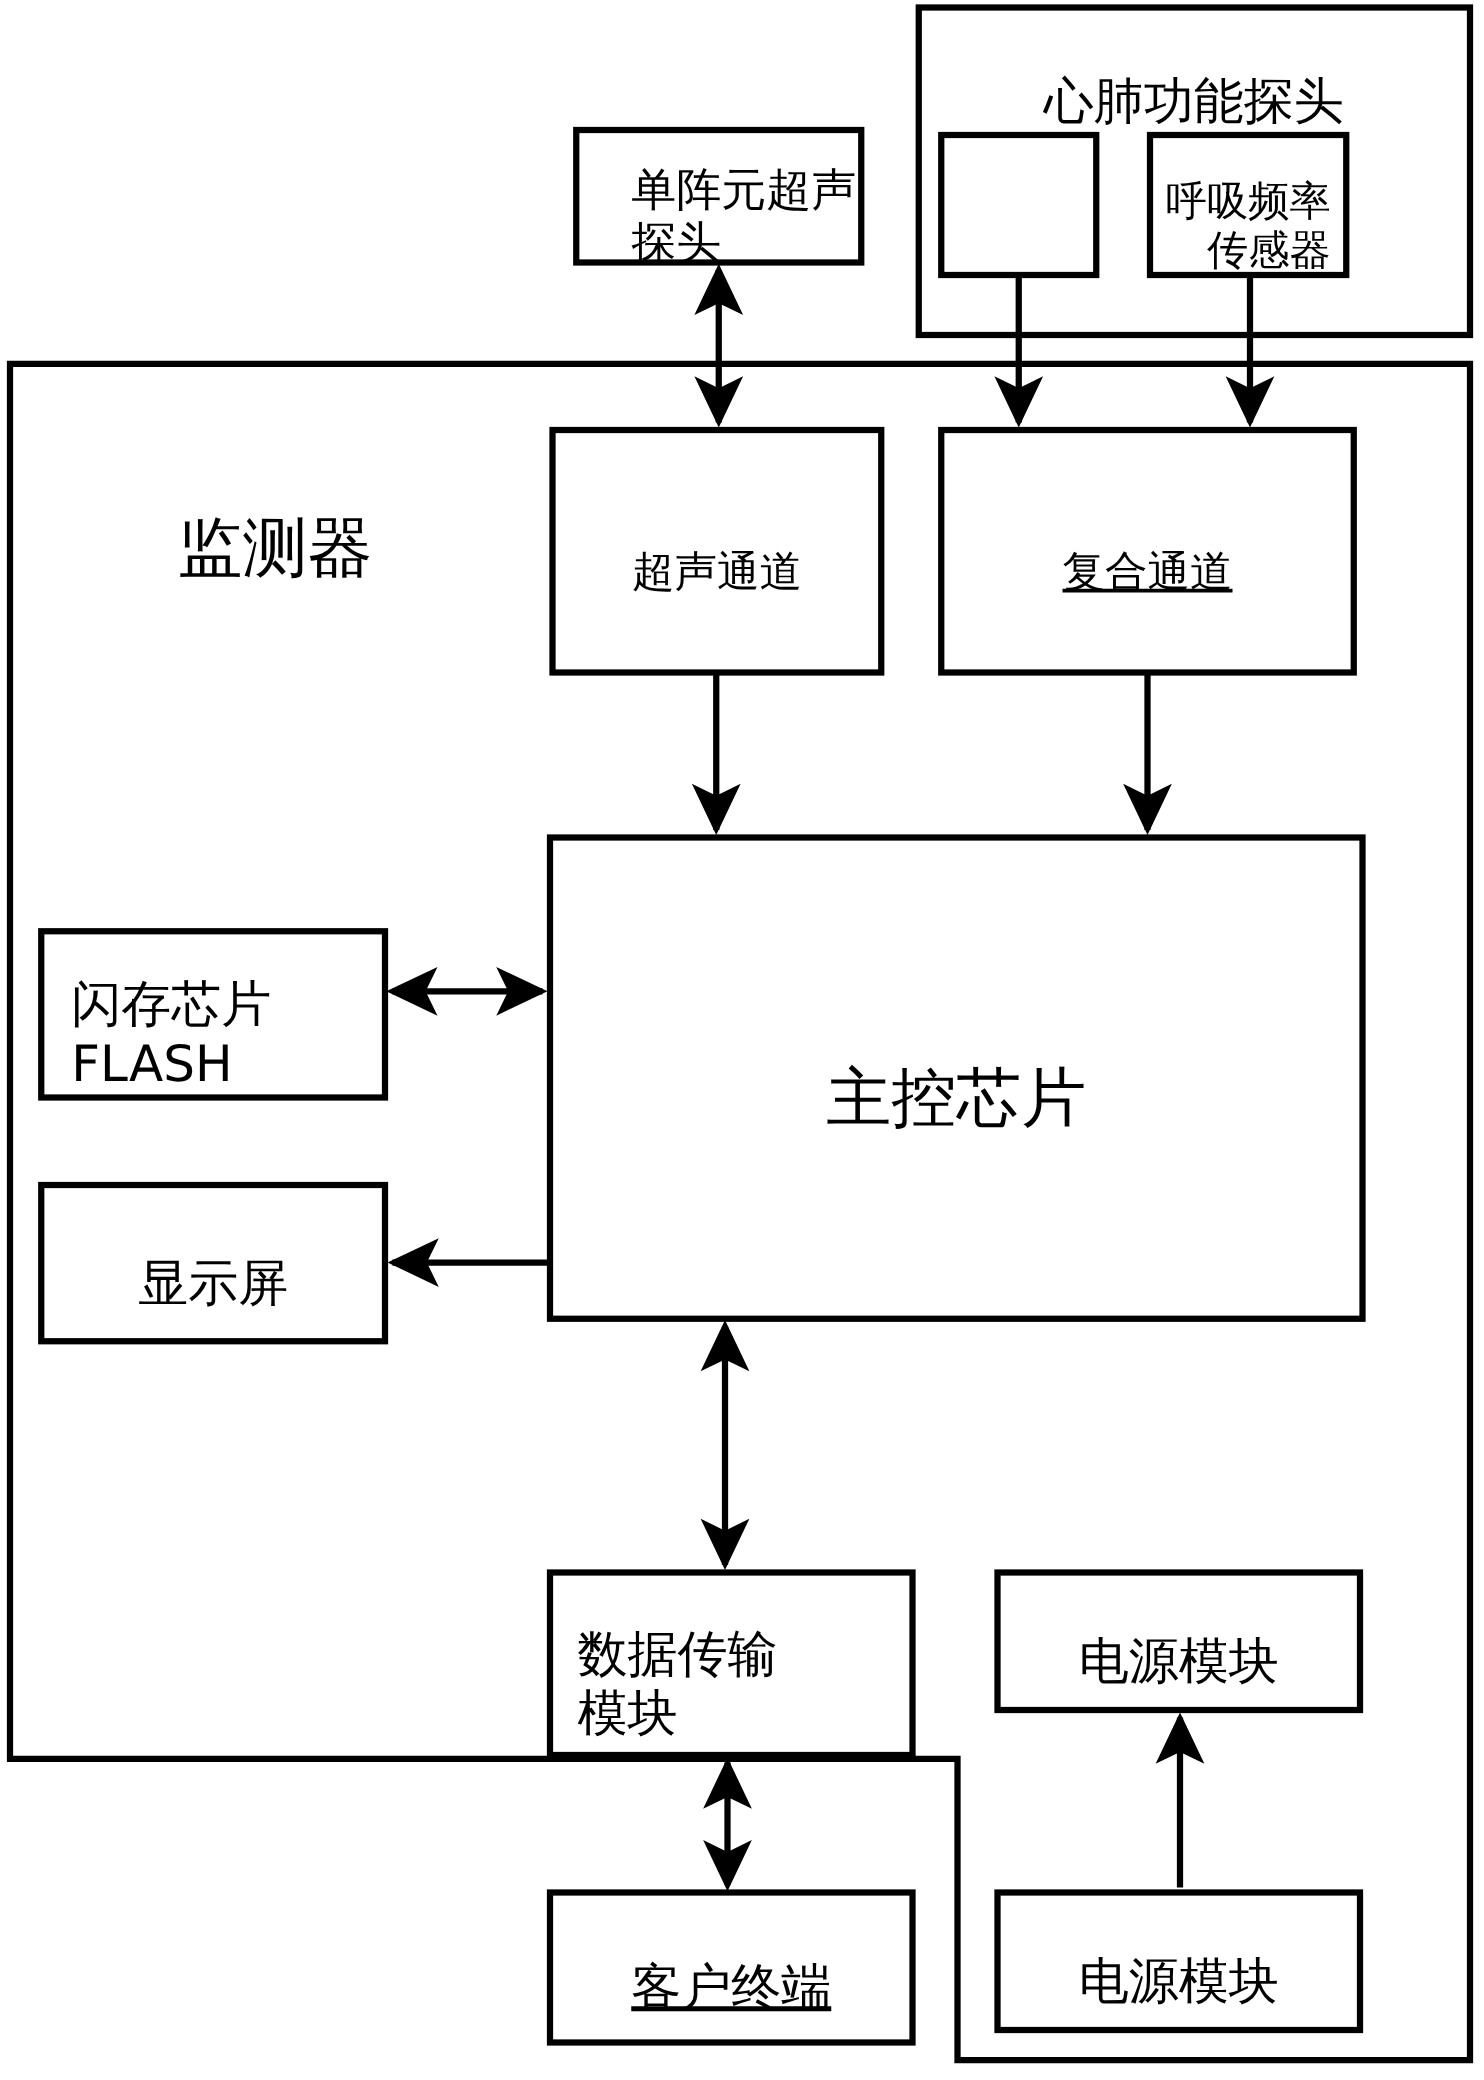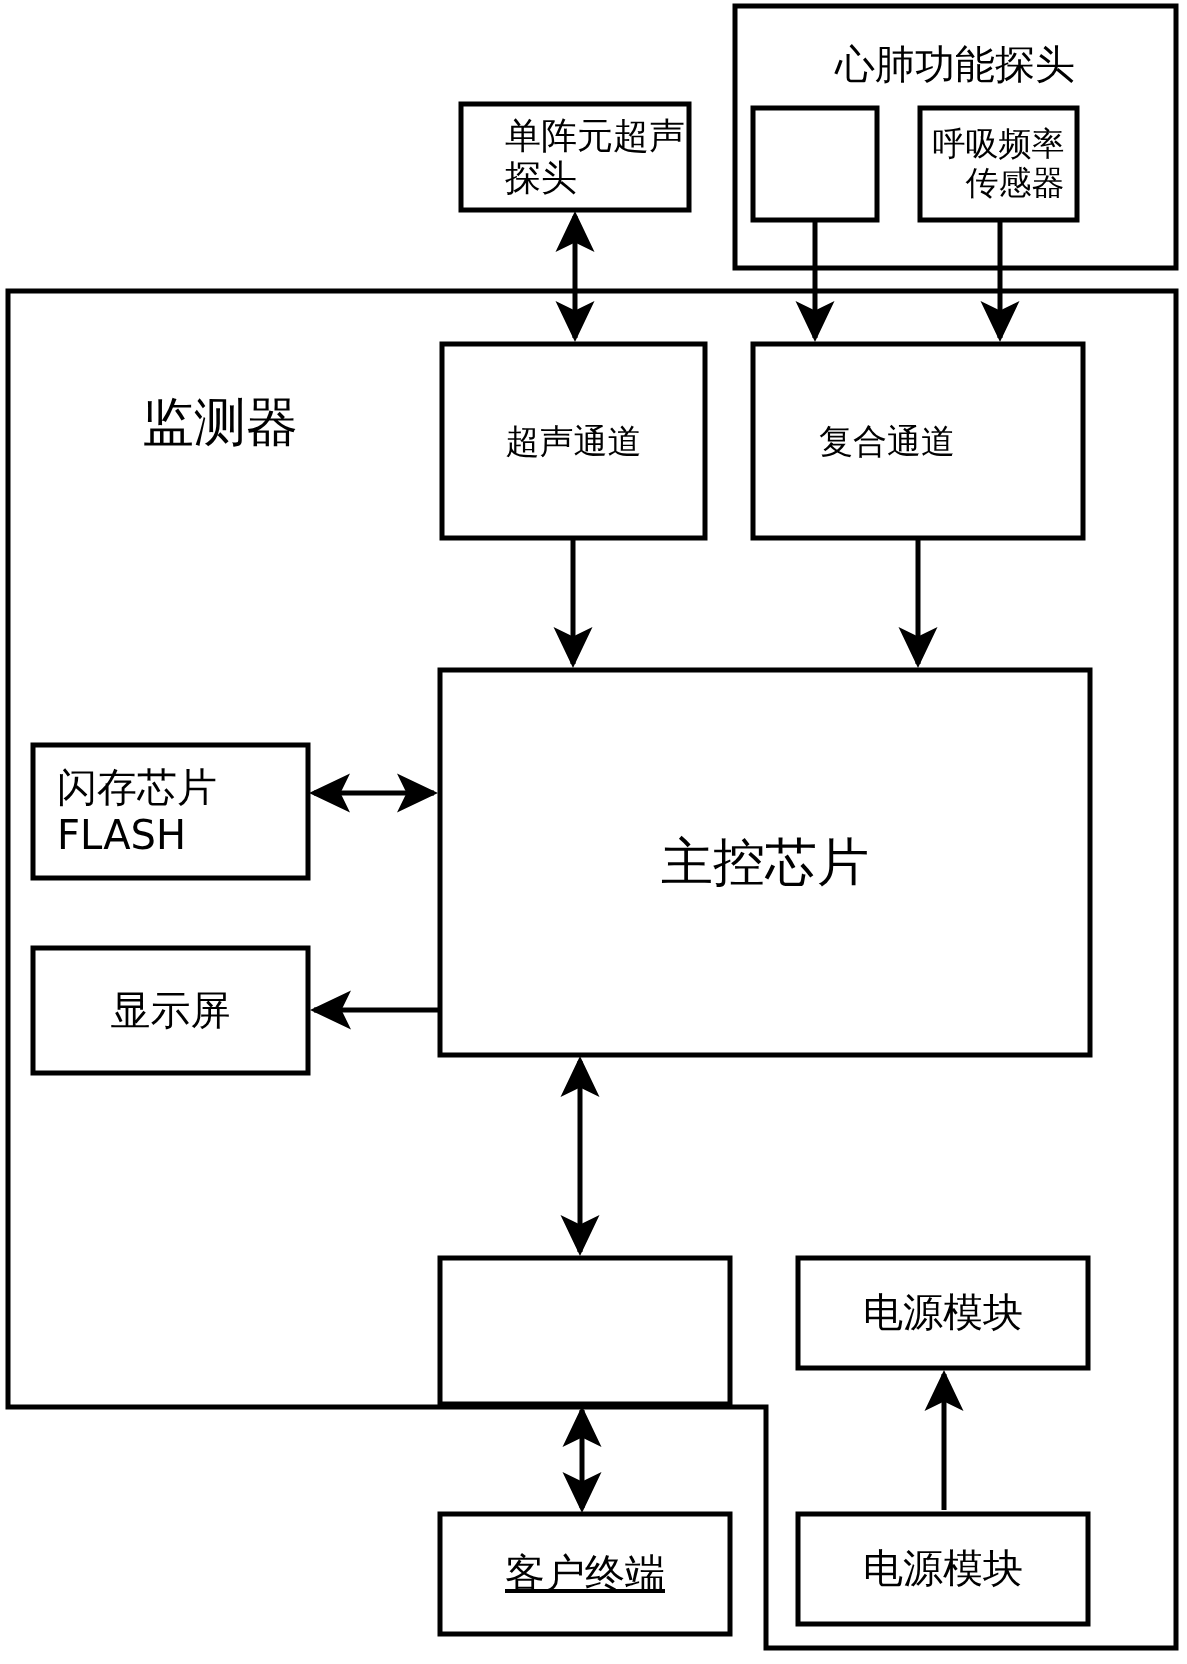--- a/index.html
+++ b/index.html
@@ -43,20 +43,21 @@
     position: absolute;
     display: flex;
     align-items: center;
     justify-content: center;
     text-align: center;
     color: #000000;
     line-height: 1.18;
     white-space: pre-line;
     pointer-events: none;
     font-family: "DejaVu Sans", "Liberation Sans", sans-serif;
+    margin-top: 17px;
   }
   .fs-33 { font-size: 33px; }
   .fs-36 { font-size: 36px; }
   .fs-40 { font-size: 40px; }
   .fs-44 { font-size: 34px; }
   .fs-52 { font-size: 52px; }
   .align-left { justify-content: flex-start; text-align: left; }
 </style>
 </head>
 <body>
@@ -129,29 +130,31 @@
 
 
   <div class="boxlabel fs-33" style="left:920px; top:108px; width:157px; height:112px;text-align:right;">呼吸频率
 传感器</div>
 
   <div class="boxlabel fs-36 align-left" style="left:505px; top:104px; width:212px; height:106px;">单阵元超声
 探头</div>
 
   <div class="boxlabel fs-44" style="left:442px; top:344px; width:263px; height:194px;">超声通道</div>
 
-  <div class="boxlabel fs-44" style="left:722px; top:344px; width:330px; height:194px;">复合通道</div>
+  <div class="boxlabel fs-44" style="left:753px; top:344px; width:330px; height:194px;text-decoration:underline;">复合通道</div>
 
   <div class="boxlabel fs-52" style="left:440px; top:670px; width:650px; height:385px;">主控芯片</div>
 
   <div class="boxlabel fs-40 align-left" style="left:57px; top:745px; width:240px; height:133px;">闪存芯片
 FLASH</div>
 
   <div class="boxlabel fs-40" style="left:33px; top:948px; width:275px; height:125px;">显示屏</div>
 
+  <div class="boxlabel fs-40 align-left" style="left:462px; top:1258px; width:262px; height:146px;">数据传输
+模块</div>
 
   <div class="boxlabel fs-40" style="left:798px; top:1258px; width:290px; height:110px;">电源模块</div>
 
   <div class="boxlabel fs-40" style="left:440px; top:1514px; width:290px; height:120px;text-decoration:underline;">客户终端</div>
 
   <div class="boxlabel fs-40" style="left:798px; top:1514px; width:290px; height:110px;">电源模块</div>
 
 </div>
 
 </body></html>

